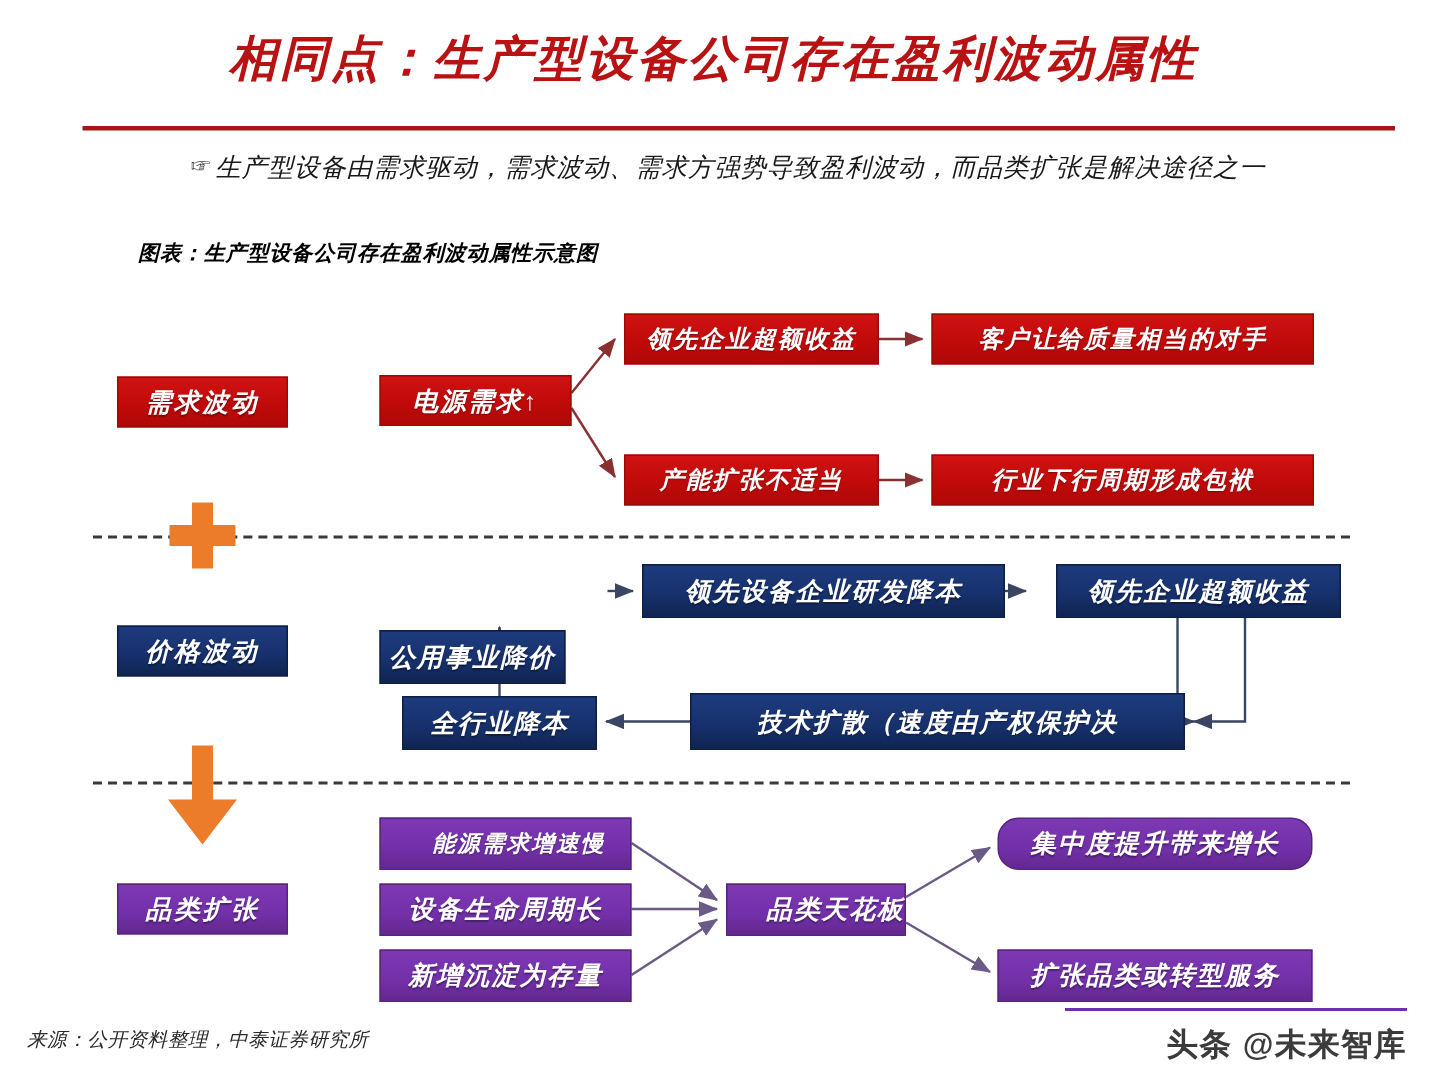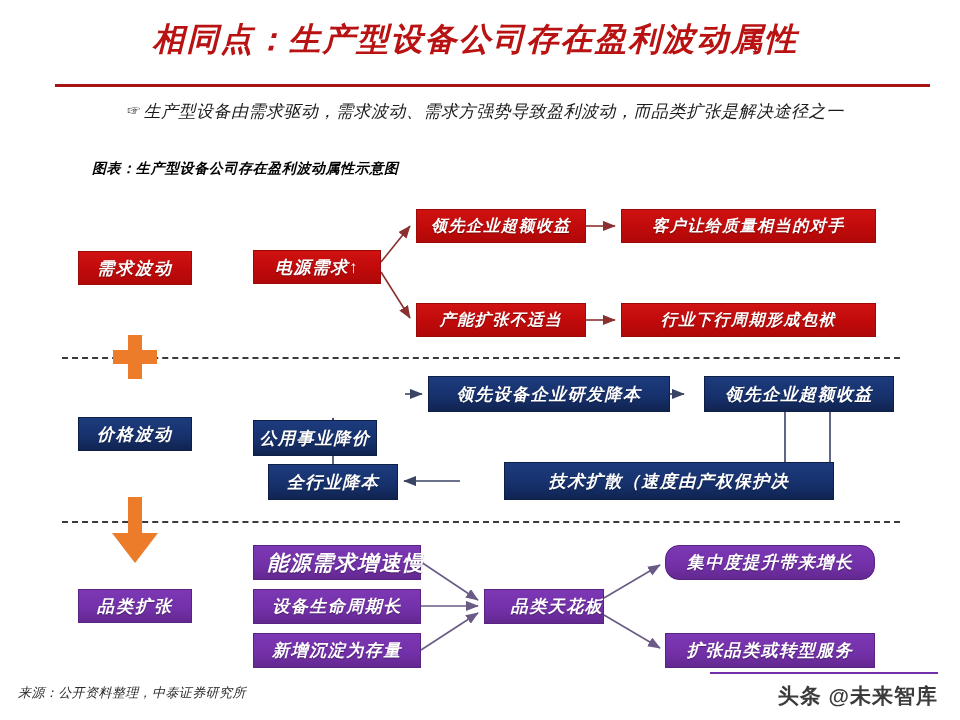--- a/index.html
+++ b/index.html
@@ -290,31 +290,31 @@
     <div class="node blue label-chip" style="left:78px; top:417px; width:114px; height:34px; font-size:17px;">价格波动</div>
 
     <div class="node blue" style="left:253px; top:376px; width:124px; height:36px; font-size:17px;margin-top:44px;">公用事业降价</div>
 
     <div class="node blue" style="left:428px; top:376px; width:242px; height:36px; font-size:17px;">领先设备企业研发降本</div>
 
     <div class="node blue" style="left:704px; top:376px; width:190px; height:36px; font-size:17px;">领先企业超额收益</div>
 
     <div class="node blue" style="left:268px; top:464px; width:130px; height:36px; font-size:17px;">全行业降本</div>
 
-    <div class="node blue" style="left:460px; top:462px; width:330px; height:38px; font-size:17px;margin-left:44px;">技术扩散（速度由产权保护决</div>
+    <div class="node blue" style="left:460px; top:462px; width:330px; height:38px; font-size:17px;">技术扩散（速度由产权保护决</div>
 
     <div class="divider" style="top:521px;"></div>
     <div class="down-arrow" style="left:112px; top:497px;">
       <div class="shaft"></div>
       <div class="head"></div>
     </div>
 
     <div class="node purple label-chip" style="left:78px; top:589px; width:114px; height:34px; font-size:17px;">品类扩张</div>
 
-    <div class="node purple" style="left:253px; top:545px; width:168px; height:35px; font-size:21px;padding-left:18px;">能源需求增速慢</div>
+    <div class="node purple" style="left:253px; top:545px; width:168px; height:35px; font-size:15px;padding-left:18px;">能源需求增速慢</div>
 
     <div class="node purple" style="left:253px; top:589px; width:168px; height:35px; font-size:17px;">设备生命周期长</div>
 
     <div class="node purple" style="left:253px; top:633px; width:168px; height:35px; font-size:17px;">新增沉淀为存量</div>
 
     <div class="node purple" style="left:484px; top:589px; width:120px; height:35px; font-size:17px;padding-left:26px;">品类天花板</div>
 
     <div class="node purple" style="left:665px; top:545px; width:210px; height:35px; font-size:17px;border-radius:14px;">集中度提升带来增长</div>
 
     <div class="node purple" style="left:665px; top:633px; width:210px; height:35px; font-size:17px;">扩张品类或转型服务</div>

